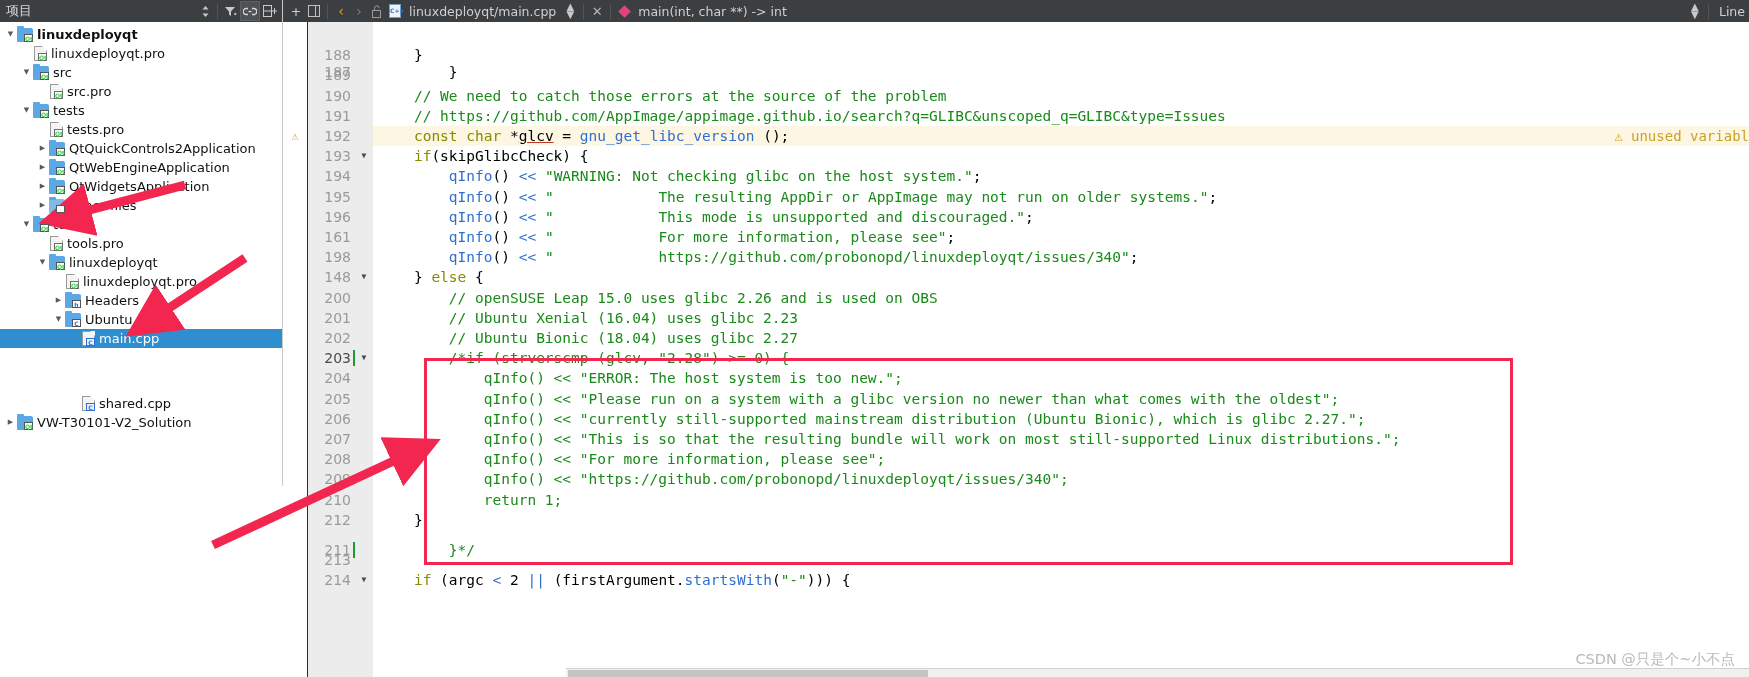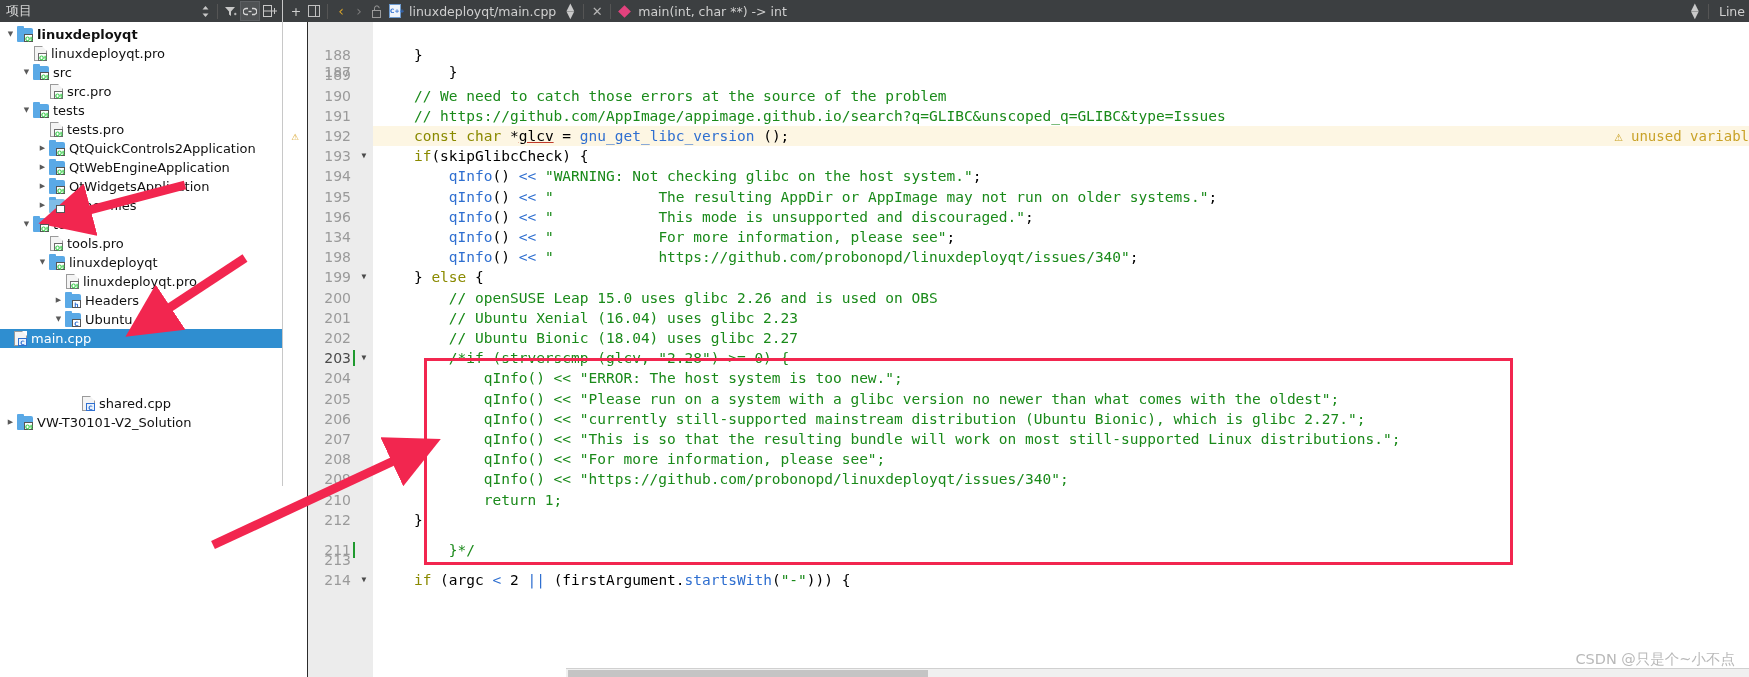--- a/index.html
+++ b/index.html
@@ -475,21 +475,21 @@
           </span>
           <span class="label">Headers</span>
         </div>
         <div class="node" style="padding-left: 52px;">
           <span class="arrow">▼</span>
           <span class="ic folder src">
             <span class="badge">C</span>
           </span>
           <span class="label">Ubuntu</span>
         </div>
-        <div class="node selected" style="">
+        <div class="node selected" style="padding-left: 68px;">
           <span class="arrow none"></span>
           <span class="ic file cpp">
             <span class="badge">C</span>
           </span>
           <span class="label">main.cpp</span>
         </div>
         <div class="node" style="padding-left: 68px; margin-top: 46px;">
           <span class="arrow none"></span>
           <span class="ic file cpp">
             <span class="badge">C</span>
@@ -554,23 +554,23 @@
           <div class="codeline" style="top: 23.2px;"><span class="lnum">188</span><span class="ctext"><span class="pl">    }</span></span></div>
           <div class="codeline" style="top: 43.4px;"><span class="lnum">189</span><span class="ctext"><span class="pl"></span></span></div>
           <div class="codeline" style="top: 63.6px;"><span class="lnum">190</span><span class="ctext"><span class="cm">    // We need to catch those errors at the source of the problem</span></span></div>
           <div class="codeline" style="top: 83.8px;"><span class="lnum">191</span><span class="ctext"><span class="cm">    // https://github.com/AppImage/appimage.github.io/search?q=GLIBC&amp;unscoped_q=GLIBC&amp;type=Issues</span></span></div>
           <div class="hl-row" style="top: 104px;"></div>
           <div class="codeline" style="top: 104px;"><span class="warnmark">⚠</span><span class="lnum">192</span><span class="ctext"><span class="pl">    </span><span class="kw">const char </span><span class="pl">*</span><span class="err">glcv</span><span class="pl"> = </span><span class="fn">gnu_get_libc_version</span><span class="pl"> ();</span></span></div>
           <div class="codeline" style="top: 124.2px;"><span class="lnum">193</span><span class="foldmark">▼</span><span class="ctext"><span class="pl">    </span><span class="kw">if</span><span class="pl">(skipGlibcCheck) {</span></span></div>
           <div class="codeline" style="top: 144.4px;"><span class="lnum">194</span><span class="ctext"><span class="pl">        </span><span class="fn">qInfo</span><span class="pl">() </span><span class="fn">&lt;&lt;</span><span class="pl"> </span><span class="str">"WARNING: Not checking glibc on the host system."</span><span class="pl">;</span></span></div>
           <div class="codeline" style="top: 164.6px;"><span class="lnum">195</span><span class="ctext"><span class="pl">        </span><span class="fn">qInfo</span><span class="pl">() </span><span class="fn">&lt;&lt;</span><span class="pl"> </span><span class="str">"            The resulting AppDir or AppImage may not run on older systems."</span><span class="pl">;</span></span></div>
           <div class="codeline" style="top: 184.8px;"><span class="lnum">196</span><span class="ctext"><span class="pl">        </span><span class="fn">qInfo</span><span class="pl">() </span><span class="fn">&lt;&lt;</span><span class="pl"> </span><span class="str">"            This mode is unsupported and discouraged."</span><span class="pl">;</span></span></div>
-          <div class="codeline" style="top: 205px;"><span class="lnum">134</span><span class="ctext"><span class="pl">        </span><span class="fn">qInfo</span><span class="pl">() </span><span class="fn">&lt;&lt;</span><span class="pl"> </span><span class="str">"            For more information, please see"</span><span class="pl">;</span></span></div>
+          <div class="codeline" style="top: 205px;"><span class="lnum">161</span><span class="ctext"><span class="pl">        </span><span class="fn">qInfo</span><span class="pl">() </span><span class="fn">&lt;&lt;</span><span class="pl"> </span><span class="str">"            For more information, please see"</span><span class="pl">;</span></span></div>
           <div class="codeline" style="top: 225.2px;"><span class="lnum">198</span><span class="ctext"><span class="pl">        </span><span class="fn">qInfo</span><span class="pl">() </span><span class="fn">&lt;&lt;</span><span class="pl"> </span><span class="str">"            https://github.com/probonopd/linuxdeployqt/issues/340"</span><span class="pl">;</span></span></div>
-          <div class="codeline" style="top: 245.4px;"><span class="lnum">199</span><span class="foldmark">▼</span><span class="ctext"><span class="pl">    } </span><span class="kw">else</span><span class="pl"> {</span></span></div>
+          <div class="codeline" style="top: 245.4px;"><span class="lnum">148</span><span class="foldmark">▼</span><span class="ctext"><span class="pl">    } </span><span class="kw">else</span><span class="pl"> {</span></span></div>
           <div class="codeline" style="top: 265.6px;"><span class="lnum">200</span><span class="ctext"><span class="cm">        // openSUSE Leap 15.0 uses glibc 2.26 and is used on OBS</span></span></div>
           <div class="codeline" style="top: 285.8px;"><span class="lnum">201</span><span class="ctext"><span class="cm">        // Ubuntu Xenial (16.04) uses glibc 2.23</span></span></div>
           <div class="codeline" style="top: 306px;"><span class="lnum">202</span><span class="ctext"><span class="cm">        // Ubuntu Bionic (18.04) uses glibc 2.27</span></span></div>
           <div class="codeline" style="top: 326.2px;"><span class="lnum cur">203</span><span class="cursorbar" style="left: 70px;"></span><span class="foldmark">▼</span><span class="ctext"><span class="cm">        /*if (strverscmp (glcv, "2.28") &gt;= 0) {</span></span></div>
           <div class="codeline" style="top: 346.4px;"><span class="lnum">204</span><span class="ctext"><span class="cm">            qInfo() &lt;&lt; "ERROR: The host system is too new.";</span></span></div>
           <div class="codeline" style="top: 366.6px;"><span class="lnum">205</span><span class="ctext"><span class="cm">            qInfo() &lt;&lt; "Please run on a system with a glibc version no newer than what comes with the oldest";</span></span></div>
           <div class="codeline" style="top: 386.8px;"><span class="lnum">206</span><span class="ctext"><span class="cm">            qInfo() &lt;&lt; "currently still-supported mainstream distribution (Ubuntu Bionic), which is glibc 2.27.";</span></span></div>
           <div class="codeline" style="top: 407px;"><span class="lnum">207</span><span class="ctext"><span class="cm">            qInfo() &lt;&lt; "This is so that the resulting bundle will work on most still-supported Linux distributions.";</span></span></div>
           <div class="codeline" style="top: 427.2px;"><span class="lnum">208</span><span class="ctext"><span class="cm">            qInfo() &lt;&lt; "For more information, please see";</span></span></div>
           <div class="codeline" style="top: 447.4px;"><span class="lnum">209</span><span class="ctext"><span class="cm">            qInfo() &lt;&lt; "https://github.com/probonopd/linuxdeployqt/issues/340";</span></span></div>

